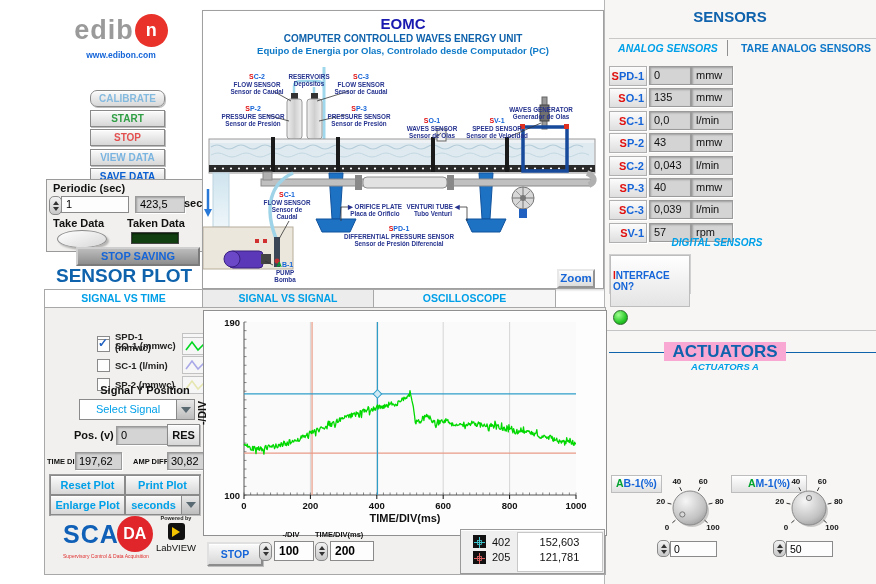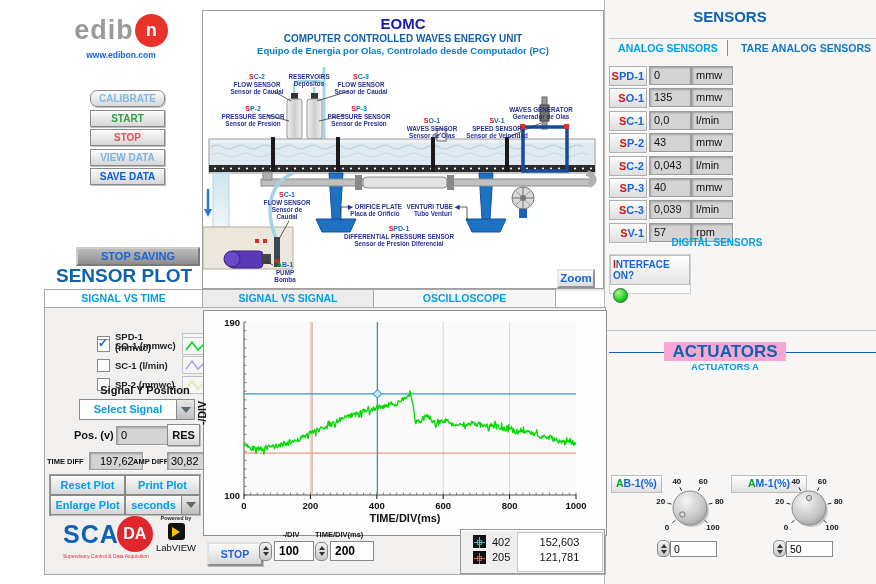--- a/index.html
+++ b/index.html
@@ -1,21 +1,21 @@
 <!DOCTYPE html>
 <html><head>
 <meta charset="utf-8">
 <style>
   html,body{margin:0;padding:0;background:#fff;}
   #app{position:relative;width:876px;height:584px;background:#ffffff;
        font-family:"Liberation Sans",sans-serif;overflow:hidden;margin-left:16px;}
   .abs{position:absolute;}
   .panel{background:#f1f0ee;}
   .hdr{font-weight:bold;color:#0f62ac;}
-  .tabtxt{font-weight:bold;color:#00a0e8;}
+  .tabtxt{font-weight:bold;color:#00a0e8;font-style:italic;}
   .raised{background:linear-gradient(180deg,#fbfbfb,#d7d7d7);border:1px solid #8a8a8a;
           box-shadow:inset 0 1px 0 #fff, 1px 1px 0 #bdbdbd;}
   .sunken{background:#d4d4d4;border:1px solid #9a9a9a;
           box-shadow:inset 1px 1px 2px rgba(0,0,0,.25), 1px 1px 0 #ffffff;}
   .cmd-btn{position:relative;width:73px;height:15px;margin:0 0 2.5px 0;text-align:center;
            font-size:10px;font-weight:bold;line-height:15px;cursor:pointer;}
   .valuebox{font-size:11px;color:#111;line-height:19px;padding-left:4px;}
   .sid-first{color:#e01010;} .sid-rest{color:#1565d8;} .sid-green{color:#00a32e;}
   .dlbl{position:absolute;text-align:center;line-height:1.12;pointer-events:none;}
   .dlbl .did{font-size:7px;font-weight:bold;}
@@ -52,20 +52,34 @@
   </div>
 
   <div id="cmd-buttons" class="abs" style="left:74px;top:90px;">
       <div class="cmd-btn raised" style="color: rgb(133, 186, 223); border-radius: 7px;">CALIBRATE</div>
       <div class="cmd-btn raised" style="color: rgb(47, 158, 68);">START</div>
       <div class="cmd-btn raised" style="color: rgb(227, 80, 80);">STOP</div>
       <div class="cmd-btn raised" style="color: rgb(122, 180, 224);">VIEW DATA</div>
       <div class="cmd-btn raised" style="color: rgb(11, 95, 208);">SAVE DATA</div>
     </div>
 
+  <div class="abs panel" style="left:30px;top:179px;width:158px;height:71px;border:1px solid #9a9a9a;">
+    <div class="abs" style="left:6px;top:2px;font-size:11px;font-weight:bold;color:#111;">Periodic (sec)</div>
+    <div class="abs spin" style="left:2px;top:16px;">
+        <div class="up"></div>
+        <div class="dn"></div>
+      </div>
+    <div class="abs" style="left:14px;top:16px;width:62px;height:15px;background:#fdfdfd;border:1px solid #8a8a8a;font-size:11px;line-height:15px;padding-left:4px;">1</div>
+    <div class="abs sunken" style="left:88px;top:16px;width:44px;height:15px;font-size:11px;line-height:15px;text-align:left;padding-left:4px;">423,5</div>
+    <div class="abs" style="left:137px;top:17px;font-size:11px;font-weight:bold;color:#111;">sec</div>
+    <div class="abs" style="left:6px;top:37px;font-size:11px;font-weight:bold;color:#111;">Take Data</div>
+    <div class="abs" style="left:80px;top:37px;font-size:11px;font-weight:bold;color:#111;">Taken Data</div>
+    <div class="abs" style="left:10px;top:50px;width:48px;height:16px;border-radius:50%;background:linear-gradient(160deg,#ffffff,#d8d8d8);border:1px solid #8a8a8a;box-shadow:2px 2px 2px rgba(0,0,0,.25);"></div>
+    <div class="abs" style="left:84px;top:52px;width:46px;height:10px;background:#123f12;border:1px solid #444;box-shadow:inset 0 1px 2px rgba(0,0,0,.6);"></div>
+  </div>
 
   <div class="abs" style="left:60px;top:247px;width:124px;height:19px;background:linear-gradient(180deg,#bcbcbc,#8e8e8e);border:2px outset #cfcfcf;box-sizing:border-box;text-align:center;font-size:11px;font-weight:bold;color:#1565d8;line-height:15px;">STOP SAVING</div>
 
   <div class="abs hdr" style="left:40px;top:265px;font-size:19px;">SENSOR PLOT</div>
 
   <div class="abs" style="left:186px;top:10px;width:400px;height:277px;background:#ffffff;border:1px solid #a0a0a0;box-shadow:1px 1px 2px #d0d0d0;">
     <div class="abs" style="left:0;top:4px;width:400px;text-align:center;font-size:15px;font-weight:bold;color:#1a1ab0;">EOMC</div>
     <div class="abs" style="left:0;top:22px;width:400px;text-align:center;font-size:10px;font-weight:bold;color:#0f62ac;">COMPUTER CONTROLLED WAVES ENERGY UNIT</div>
     <div class="abs" style="left:0;top:34px;width:400px;text-align:center;font-size:9.5px;font-weight:bold;color:#0f7ac8;">Equipo de Energia por Olas, Controlado desde Computador (PC)</div>
 
@@ -324,21 +338,21 @@
         </div>
         <div style="position: absolute; left: 0px; top: 156.8px; width: 140px; height: 19px;">
           <div style="position: absolute; left: 0px; top: 0px; width: 34px; height: 18px; text-align: right; padding-right: 2px; font-size: 11px; font-weight: bold; line-height: 18px; background: linear-gradient(rgb(252, 252, 252), rgb(222, 222, 222)); border: 1px solid rgb(176, 176, 176); box-shadow: rgb(255, 255, 255) 1px 1px 0px;"><span class="sid-first">S</span><span class="sid-rest">V-1</span></div>
           <div class="sunken valuebox" style="position: absolute; left: 40px; top: 0px; width: 36px; height: 17px; line-height: 17px;">57</div>
           <div class="sunken valuebox" style="position: absolute; left: 82px; top: 0px; width: 36px; height: 17px; line-height: 17px;">rpm</div>
         </div>
       </div>
 
     <div class="abs tabtxt" style="left:0;top:237px;width:224px;text-align:center;font-size:10px;">DIGITAL SENSORS</div>
     <div class="abs" style="left:4px;top:254px;width:80px;height:38px;background:#fbfbfb;border:1px solid #d0d0d0;">
-      <div style="font-size:10px;font-weight:bold;border:1px solid #bdbdbd;background:linear-gradient(180deg,#fff,#e4e4e4);padding:3px 2px;"><span style="color:#e01010;">I</span><span style="color:#1565d8;">NTERFACE ON?</span></div>
+      <div style="font-size:10px;font-weight:bold;border:1px solid #bdbdbd;background:linear-gradient(180deg,#fff,#e4e4e4);padding:14px 2px;"><span style="color:#e01010;">I</span><span style="color:#1565d8;">NTERFACE ON?</span></div>
       <div class="led-green" style="margin:3px 0 0 3px;"></div>
     </div>
 
     <div class="abs" style="left:0;top:330px;width:288px;border-top:1px solid #c4c4c4;"></div>
 
     <div class="abs" style="left:4px;top:352px;width:272px;border-top:1.5px solid #0f62ac;"></div>
     <div class="abs hdr" style="left:0;top:342px;width:240px;text-align:center;font-size:17px;"><span style="background:#f9a8d4;padding:0 8px;">ACTUATORS</span></div>
     <div class="abs tabtxt" style="left:0;top:361px;width:240px;text-align:center;font-size:9.5px;">ACTUATORS A</div>
 
     <div class="abs" style="left:6px;top:475px;height:16px;padding:0 4px;background:linear-gradient(180deg,#fff,#e0e0e0);border:1px solid #bdbdbd;font-size:10.5px;font-weight:bold;line-height:15px;"><span id="knob-label-0"><span class="sid-green">A</span><span class="sid-rest">B-1(%)</span></span></div>
@@ -450,31 +464,31 @@
       </div>
 
     <div class="abs" style="left:164px;top:9px;width:14px;height:80px;background:#d0d0d0;border:1px solid #9a9a9a;">
       <div style="height:13px;background:linear-gradient(180deg,#f2f2f2,#c4c4c4);border-bottom:1px solid #9a9a9a;text-align:center;font-size:7px;line-height:13px;color:#111;">▲</div>
       <div style="height:26px;background:linear-gradient(90deg,#f4f4f4,#cacaca);border-bottom:1px solid #9a9a9a;"></div>
       <div style="position:absolute;bottom:0;width:100%;height:13px;background:linear-gradient(180deg,#f2f2f2,#c4c4c4);border-top:1px solid #9a9a9a;text-align:center;font-size:7px;line-height:13px;color:#111;">▼</div>
     </div>
 
     <div class="abs" style="left:20px;top:76px;width:160px;text-align:center;font-size:11px;font-weight:bold;color:#111;">Signal Y Position</div>
     <div class="abs" style="left:34px;top:91px;width:114px;height:19px;display:flex;border:1px solid #8a8a8a;background:#ffffff;">
-      <div style="flex:1;text-align:center;font-size:11px;font-weight:bold;color:#00a0e8;line-height:18px;border-radius:6px;">Select Signal</div>
+      <div style="flex:1;text-align:center;font-size:11px;font-weight:normal;color:#00a0e8;line-height:18px;border-radius:6px;">Select Signal</div>
       <div class="ddl-arrow">
           <i></i>
         </div>
     </div>
     <div class="abs" style="left:29px;top:121px;font-size:11px;font-weight:bold;color:#111;">Pos. (v)</div>
     <div class="abs sunken" style="left:71px;top:118px;width:46px;height:17px;font-size:11px;line-height:17px;padding-left:4px;">0</div>
     <div class="abs raised" style="left:122px;top:116px;width:31px;height:20px;text-align:center;font-size:11px;font-weight:bold;line-height:20px;color:#111;">RES</div>
 
     <div class="abs" style="left:2px;top:149px;font-size:7.5px;font-weight:bold;color:#111;">TIME DIFF</div>
-    <div class="abs sunken" style="left:44px;top:144px;width:42px;height:16px;font-size:11px;line-height:16px;padding-left:10px;">197,62</div>
+    <div class="abs sunken" style="left:30px;top:144px;width:42px;height:16px;font-size:11px;line-height:16px;padding-left:3px;">197,62</div>
     <div class="abs" style="left:88px;top:149px;font-size:7.5px;font-weight:bold;color:#111;">AMP DIFF</div>
     <div class="abs sunken" style="left:122px;top:144px;width:38px;height:16px;font-size:11px;line-height:16px;padding-left:3px;">30,82</div>
 
     <div class="abs" style="left:18px;top:208px;width:100px;">
       <div style="display:flex;align-items:center;">
         <span style="font-size:25px;font-weight:bold;color:#1060b8;letter-spacing:1px;">SCA</span>
         <span style="display:inline-flex;align-items:center;justify-content:center;width:36px;height:36px;border-radius:50%;background:#e0252b;color:#ffffff;font-weight:bold;font-size:16px;margin-left:-2px;">DA</span>
       </div>
       <div style="font-size:5px;color:#e03030;margin-top:1px;white-space:nowrap;">Supervisory Control &amp; Data Acquisition</div>
     </div>

